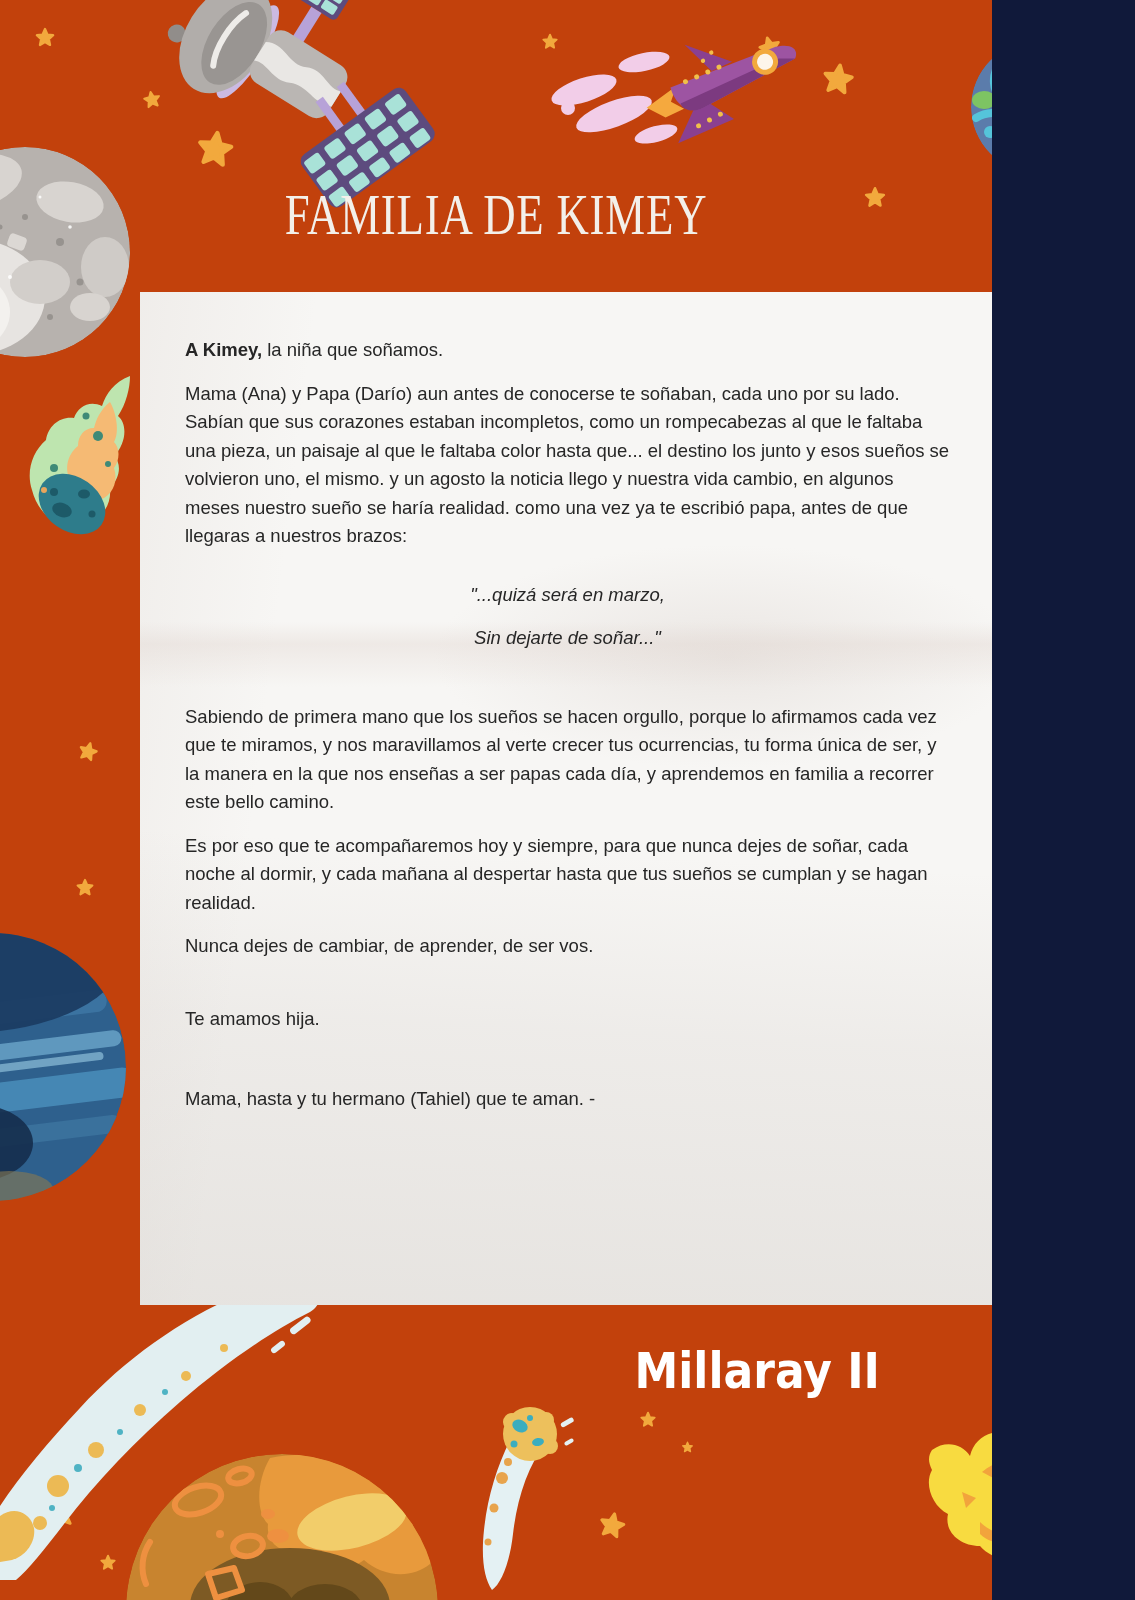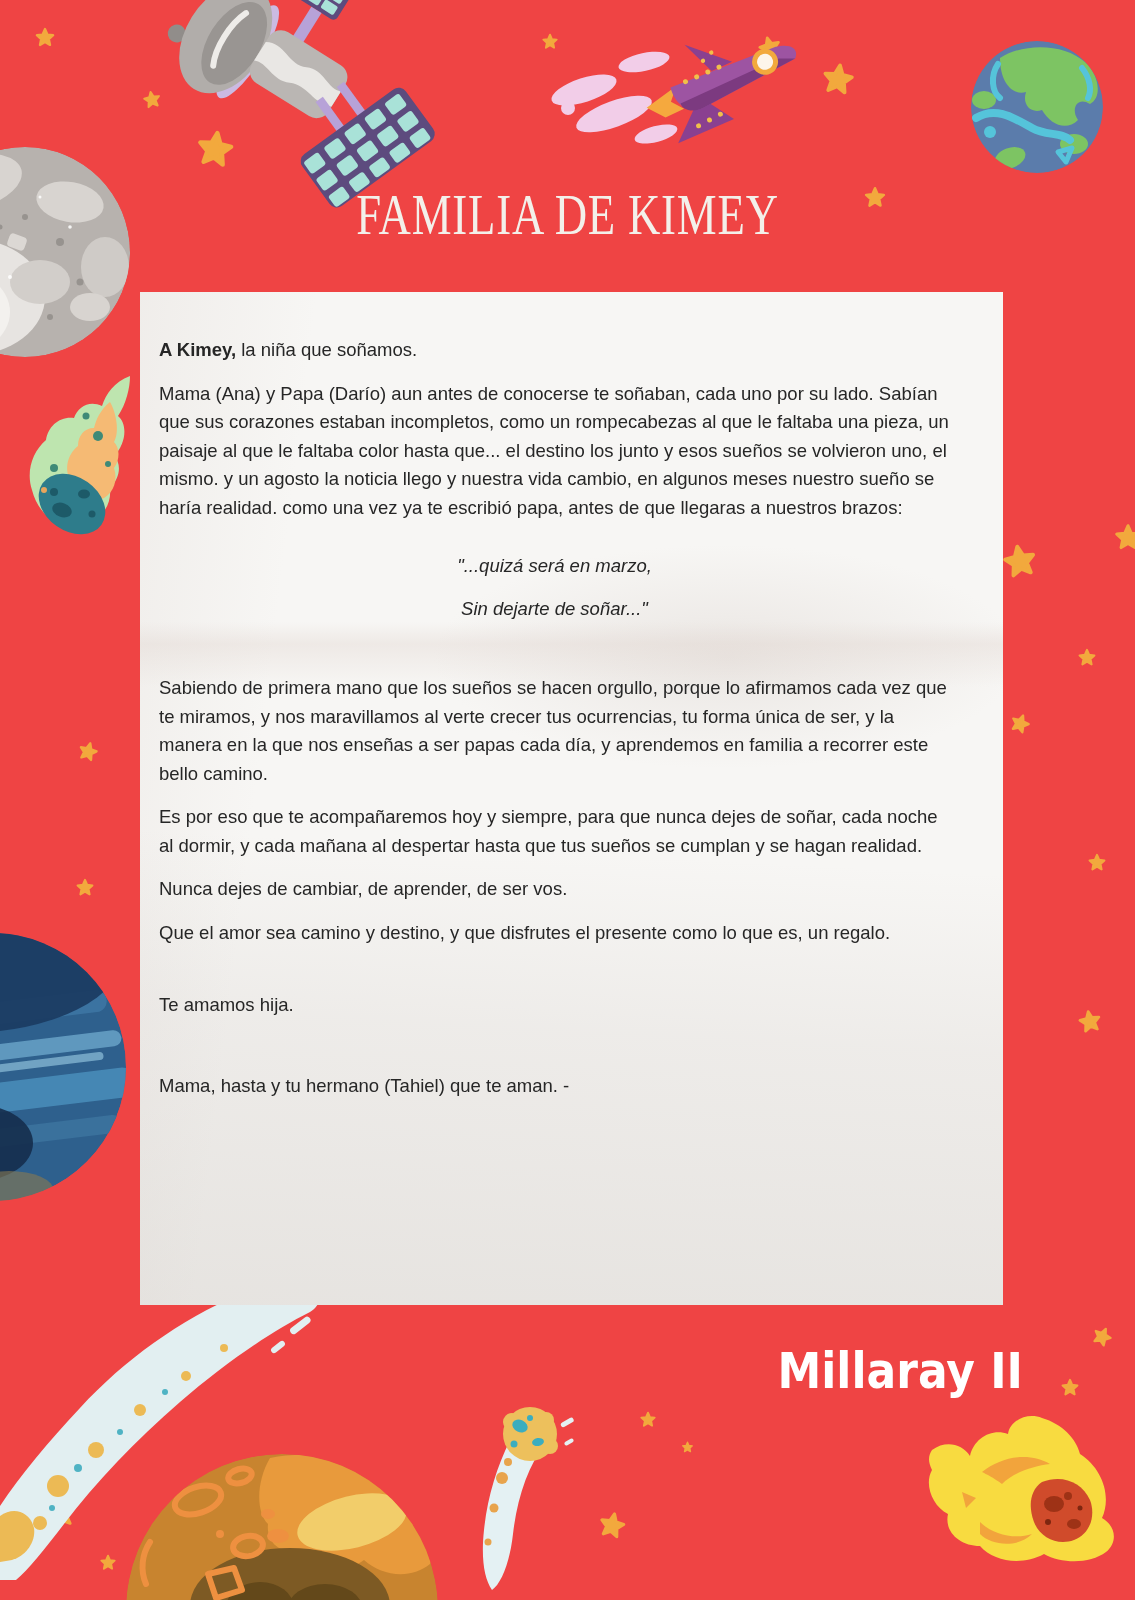--- a/index.html
+++ b/index.html
@@ -1,35 +1,35 @@
 <!DOCTYPE html>
 <html><head>
 <meta charset="utf-8">
 <style>
   html,body{margin:0;padding:0;background:#10193a;}
-  .page{position:relative;width:1135px;height:1600px;background:#ef4444;overflow:hidden;
+  .page{position:relative;width:992px;height:1600px;background:#c2410c;overflow:hidden;
         font-family:"Liberation Sans",sans-serif;}
   .deco{position:absolute;}
   .deco svg, svg.star{overflow:visible;display:block;}
   .star{position:absolute;}
   .page-title{position:absolute;top:183px;left:0;width:100%;text-align:center;
         color:#f3f0ea;font-family:"Liberation Serif",serif;font-size:56px;font-weight:500;
         letter-spacing:1px;transform:scaleX(.8);white-space:nowrap;}
   .brand{position:absolute;top:1342px;right:112px;color:#ffffff;
         font-family:"DejaVu Sans",sans-serif;font-weight:800;font-size:50px;
         letter-spacing:0;transform:scaleX(.88);transform-origin:100% 50%;white-space:nowrap;}
   .paper{position:absolute;left:140px;top:292px;width:863px;height:1013px;
         background:
           linear-gradient(183deg, rgba(190,182,176,0) 55%, rgba(190,182,176,0.16) 72%, rgba(198,192,186,0.34) 100%),
           linear-gradient(180deg, rgba(226,214,208,0) 330px, rgba(224,212,206,0.38) 352px, rgba(226,214,208,0) 395px),
           radial-gradient(420px 160px at 68% 36%, rgba(219,211,206,0.45), rgba(219,211,206,0) 70%),
           linear-gradient(97deg, rgba(214,206,200,0.22) 0%, rgba(214,206,200,0) 18%),
           #f7f6f4;
         color:#262626;}
-  .paper-inner{padding:44px 53px 0 19px;font-size:18.5px;line-height:28.5px;}
+  .paper-inner{padding:44px 53px 0 45px;font-size:18.5px;line-height:28.5px;}
   .paper-inner p{margin:0 0 15px 0;}
   .salutation strong{font-weight:700;}
   .poem{text-align:center;font-style:italic;line-height:43px;margin:22px 0 44px 0;}
   .closing{margin-top:44px !important;}
   .signature{margin-top:52px !important;}
 </style>
 </head>
 <body>
 
 <div class="page">
@@ -377,21 +377,20 @@
         <strong>A Kimey,</strong><span> la niña que soñamos.</span>
       </p>
       <p>Mama (Ana) y Papa (Darío) aun antes de conocerse te soñaban, cada uno por su lado. Sabían que sus corazones estaban incompletos, como un rompecabezas al que le faltaba una pieza, un paisaje al que le faltaba color hasta que... el destino los junto y esos sueños se volvieron uno, el mismo. y un agosto la noticia llego y nuestra vida cambio, en algunos meses nuestro sueño se haría realidad. como una vez ya te escribió papa, antes de que llegaras a nuestros brazos:</p>
       <div class="poem">
         <div>"...quizá será en marzo,</div>
         <div>Sin dejarte de soñar..."</div>
       </div>
       <p>Sabiendo de primera mano que los sueños se hacen orgullo, porque lo afirmamos cada vez que te miramos, y nos maravillamos al verte crecer tus ocurrencias, tu forma única de ser, y la manera en la que nos enseñas a ser papas cada día, y aprendemos en familia a recorrer este bello camino.</p>
       <p>Es por eso que te acompañaremos hoy y siempre, para que nunca dejes de soñar, cada noche al dormir, y cada mañana al despertar hasta que tus sueños se cumplan y se hagan realidad.</p>
       <p>Nunca dejes de cambiar, de aprender, de ser vos.</p>
-      <p>Que el amor sea camino y destino, y que disfrutes el presente como lo que es, un regalo.</p>
       <p class="closing">Te amamos hija.</p>
       <p class="signature">Mama, hasta y tu hermano (Tahiel) que te aman. -</p>
     </div>
   </div>
 
   <div class="brand">Millaray II</div>
 
 </div>
 
 </body></html>

